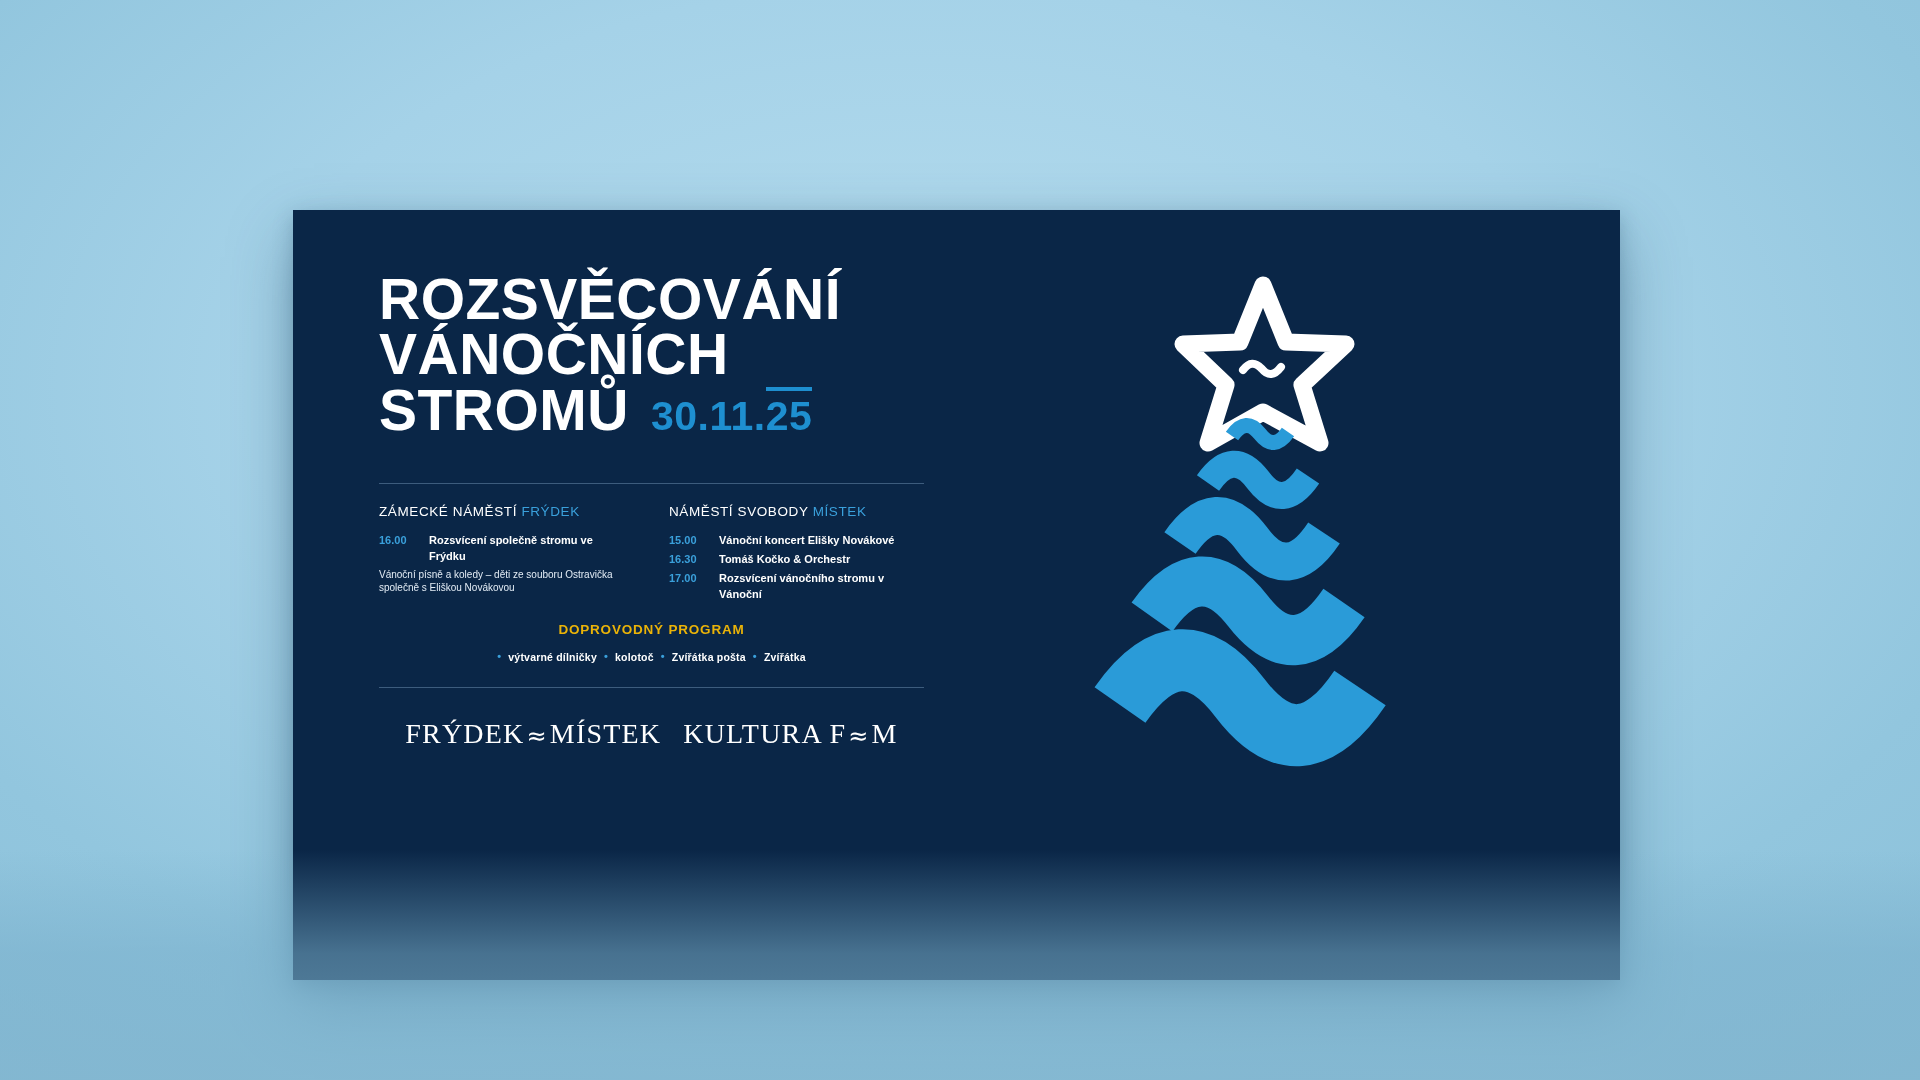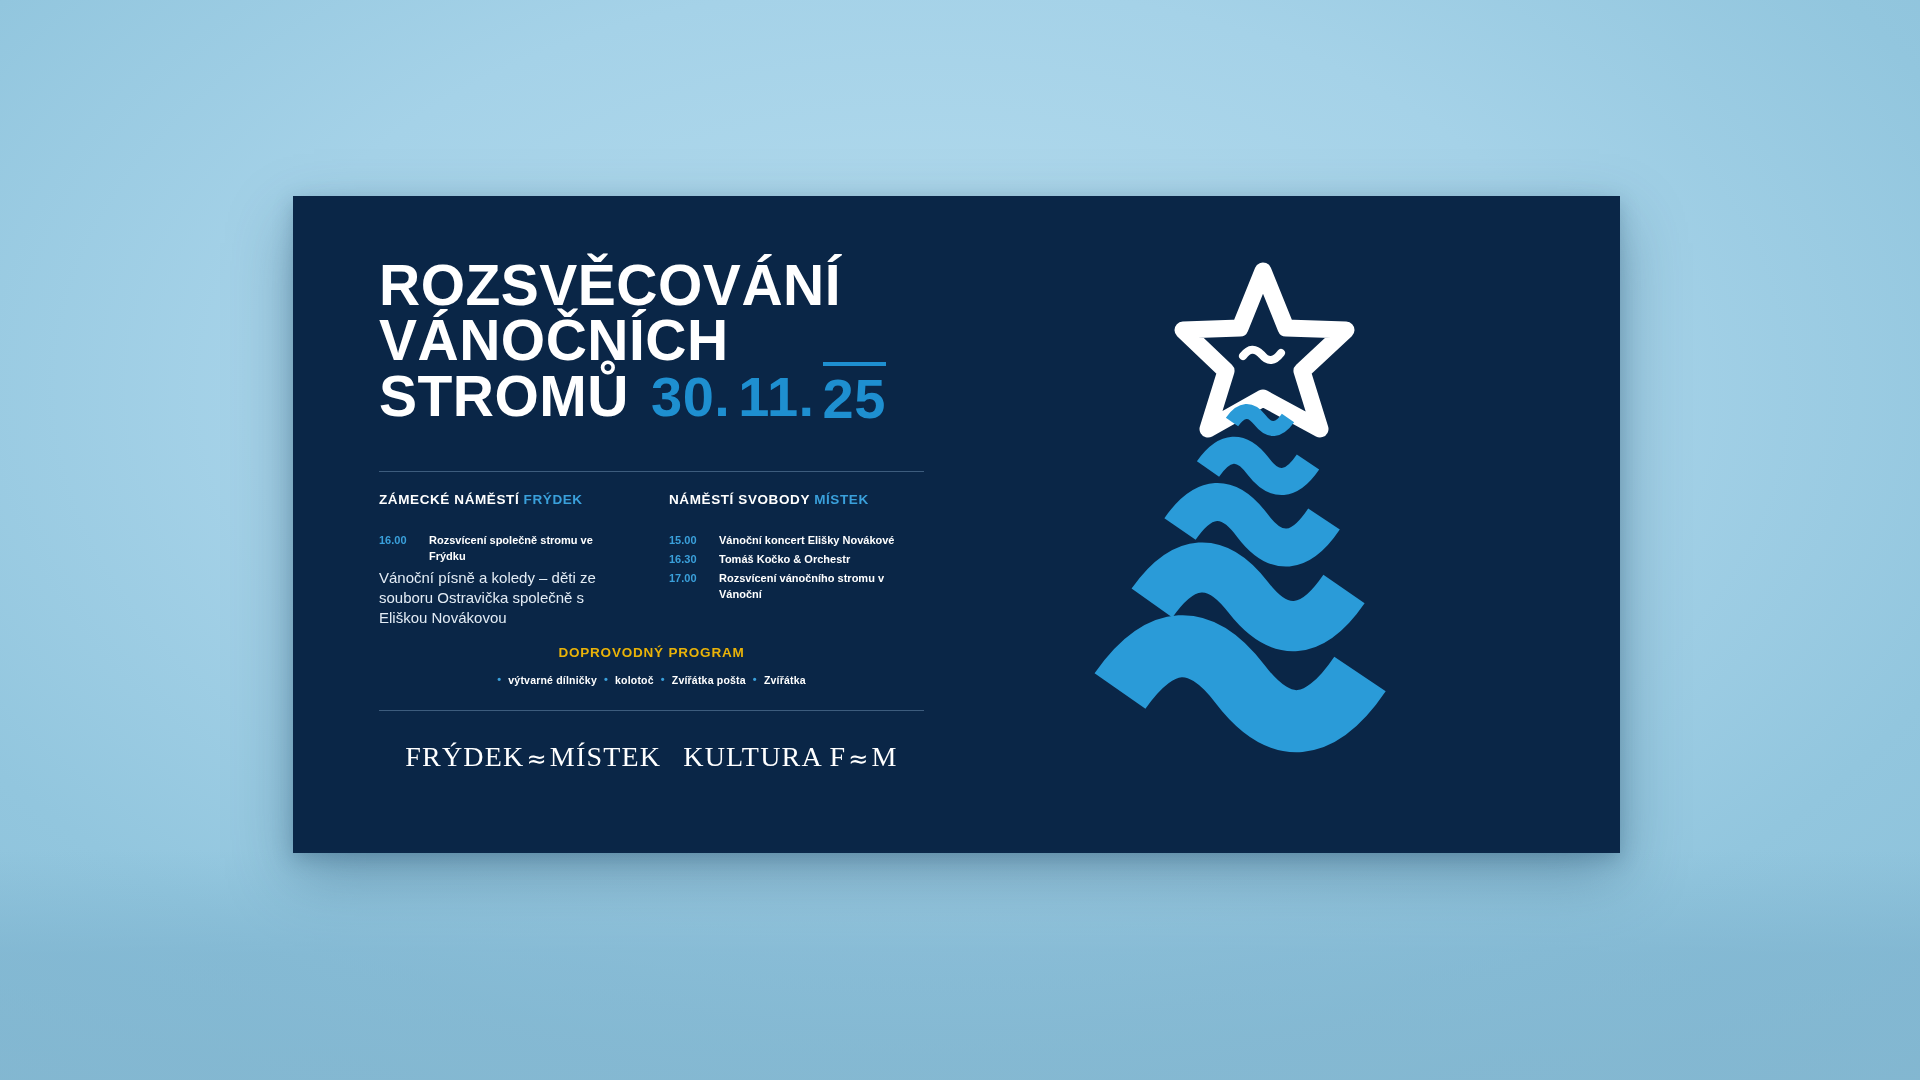--- a/index.html
+++ b/index.html
@@ -25,23 +25,23 @@
     left: 0; right: 0; bottom: 0;
     height: 230px;
     background: linear-gradient(to bottom, rgba(120,175,203,0) 0%, rgba(122,176,204,0.55) 45%, rgba(128,180,206,0.75) 100%);
     pointer-events: none;
   }
 
   
   .poster {
     position: absolute;
     left: 293px;
-    top: 196px;
+    top: 210px;
     width: 1327px;
-    height: 657px;
+    height: 770px;
     background: #0a2647;
     box-shadow: 0 26px 60px rgba(30,70,100,0.38), 0 6px 18px rgba(30,70,100,0.25);
     overflow: hidden;
   }
 
   
   .left-col {
     position: absolute;
     left: 86px;
     top: 62px;
@@ -55,27 +55,27 @@
     line-height: 0.97;
     letter-spacing: 0.5px;
     text-transform: uppercase;
     margin: 0;
   }
   .headline .line { display: block; white-space: nowrap; }
   .headline .line3 { display: flex; align-items: baseline; gap: 22px; }
 
   .date {
     color: #1e8fd0;
-    font-size: 56px;
+    font-size: 41px;
     font-weight: bold;
     letter-spacing: 0.5px;
     white-space: nowrap;
     display: inline-flex;
-    align-items: flex-start;
-    gap: 8px;
+    align-items: flex-end;
+    gap: 0;
   }
   .date .yr {
     position: relative;
     display: inline-block;
     padding-top: 2px;
   }
   .date .yr::before {
     content: "";
     position: absolute;
     left: 0; right: 0; top: -8px;
@@ -93,25 +93,25 @@
 
   .columns {
     display: flex;
     gap: 38px;
     margin-top: 20px;
   }
   .col { width: 252px; }
 
   .col-title {
     font-size: 13.5px;
-    font-weight: bold;
+    font-weight: normal;
     letter-spacing: 0.6px;
     color: #ffffff;
     text-transform: uppercase;
-    margin-bottom: 26px;
+    margin-bottom: 14px;
     white-space: nowrap;
   }
   .col-title .accent { color: #3aa0db; }
 
   .prog-row {
     display: flex;
     gap: 18px;
     font-size: 11px;
     line-height: 1.45;
     margin-bottom: 3px;
@@ -122,21 +122,21 @@
     flex: 0 0 auto;
     width: 32px;
   }
   .prog-text {
     color: #ffffff;
     font-weight: bold;
   }
   .prog-sub {
     color: #e3ecf5;
     font-weight: normal;
-    font-size: 15px;
+    font-size: 10px;
     line-height: 1.35;
     margin-top: 1px;
     margin-left: 0;
   }
 
   .accompany {
     margin-top: 16px;
     text-align: center;
   }
   .accompany-title {

